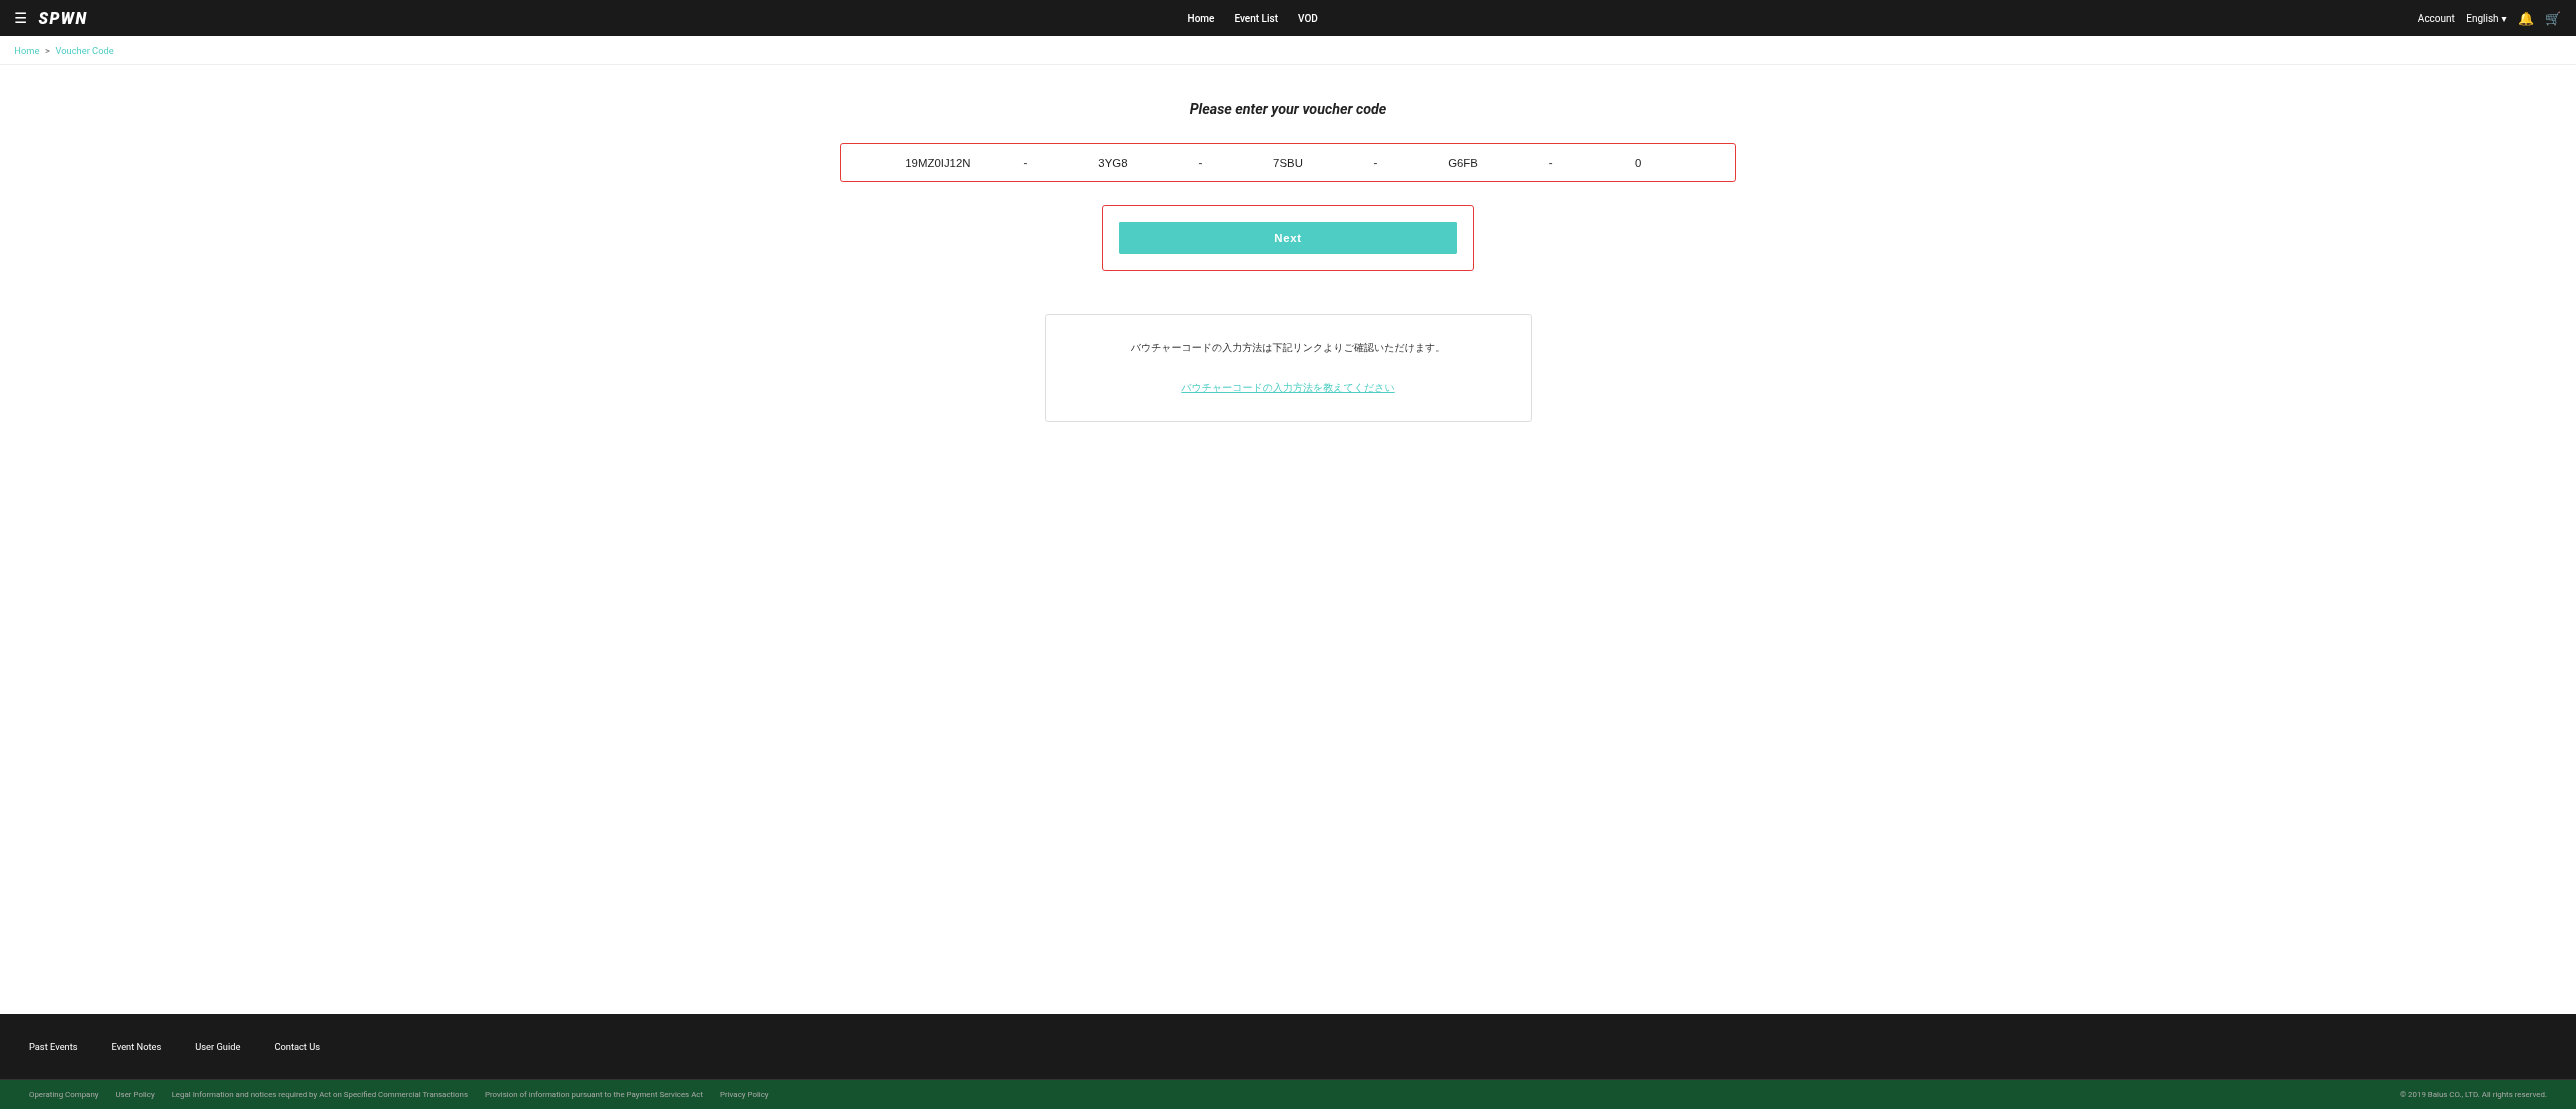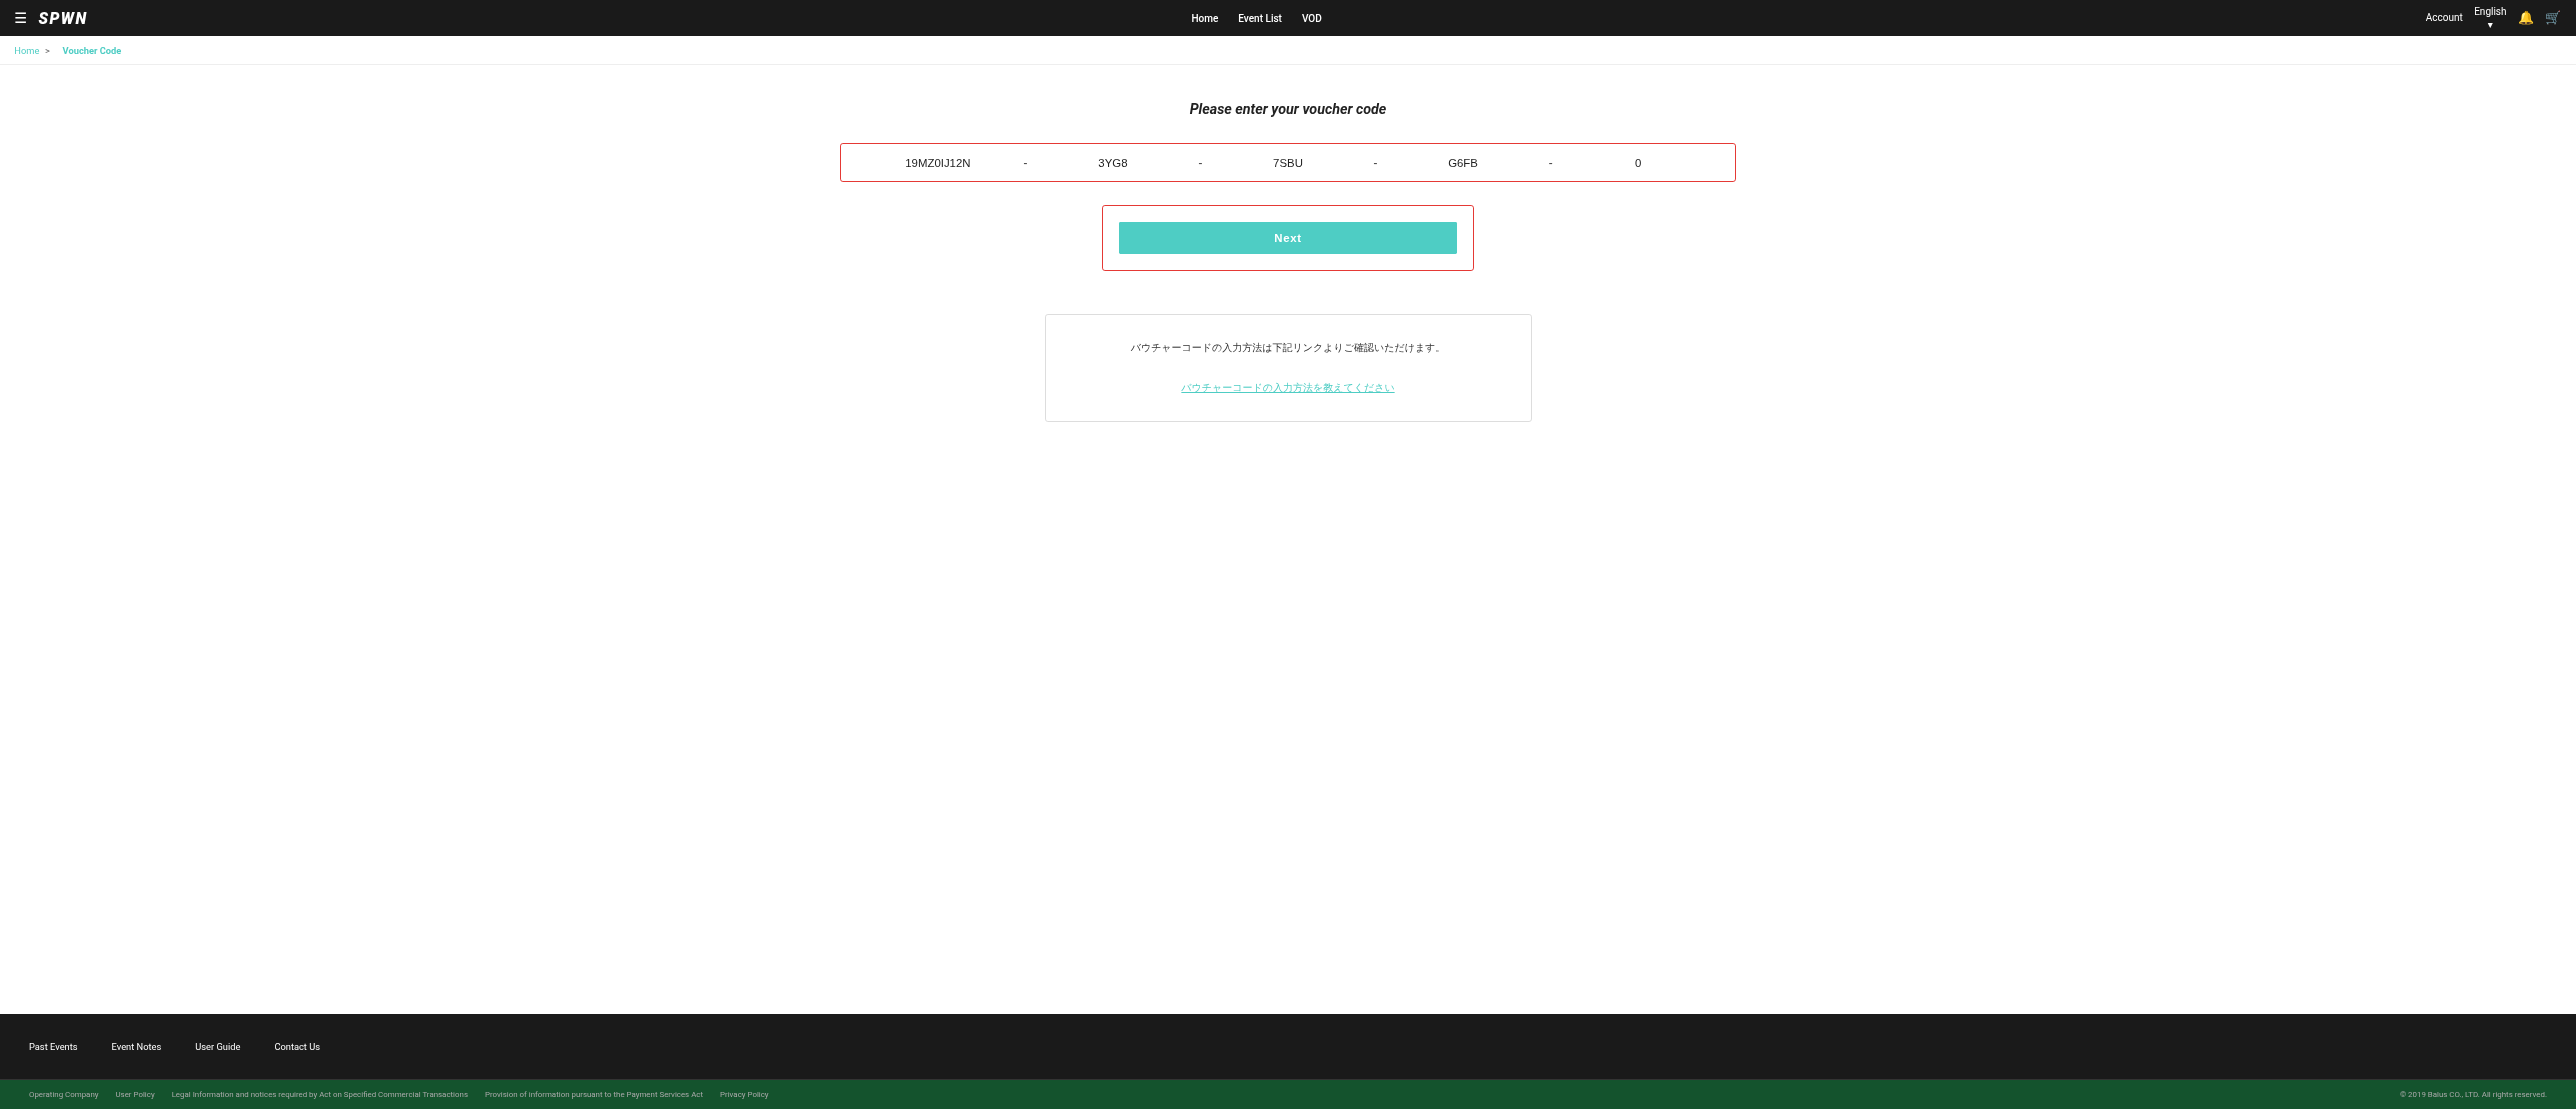--- a/index.html
+++ b/index.html
@@ -68,21 +68,20 @@
       gap: 11.4px;
     }
 
     .lang-selector {
       color: #fff;
       font-size: 10px;
       display: flex;
       align-items: center;
       gap: 2.9px;
       cursor: pointer;
-      flex-direction: column;
     }
 
     .bell-icon, .cart-icon {
       color: #fff;
       font-size: 13px;
       cursor: pointer;
     }
 
     
     .breadcrumb {
@@ -99,22 +98,21 @@
       text-decoration: none;
       cursor: pointer;
     }
 
     .breadcrumb-separator {
       color: #666;
     }
 
     .breadcrumb-current {
       color: #4ecdc4;
-      font-weight: 700;
-      margin-left: 7px;
+      font-weight: 400;
     }
 
     
     .main-content {
       flex: 1;
       display: flex;
       flex-direction: column;
       align-items: center;
       padding: 36px 14.3px 43px;
     }

